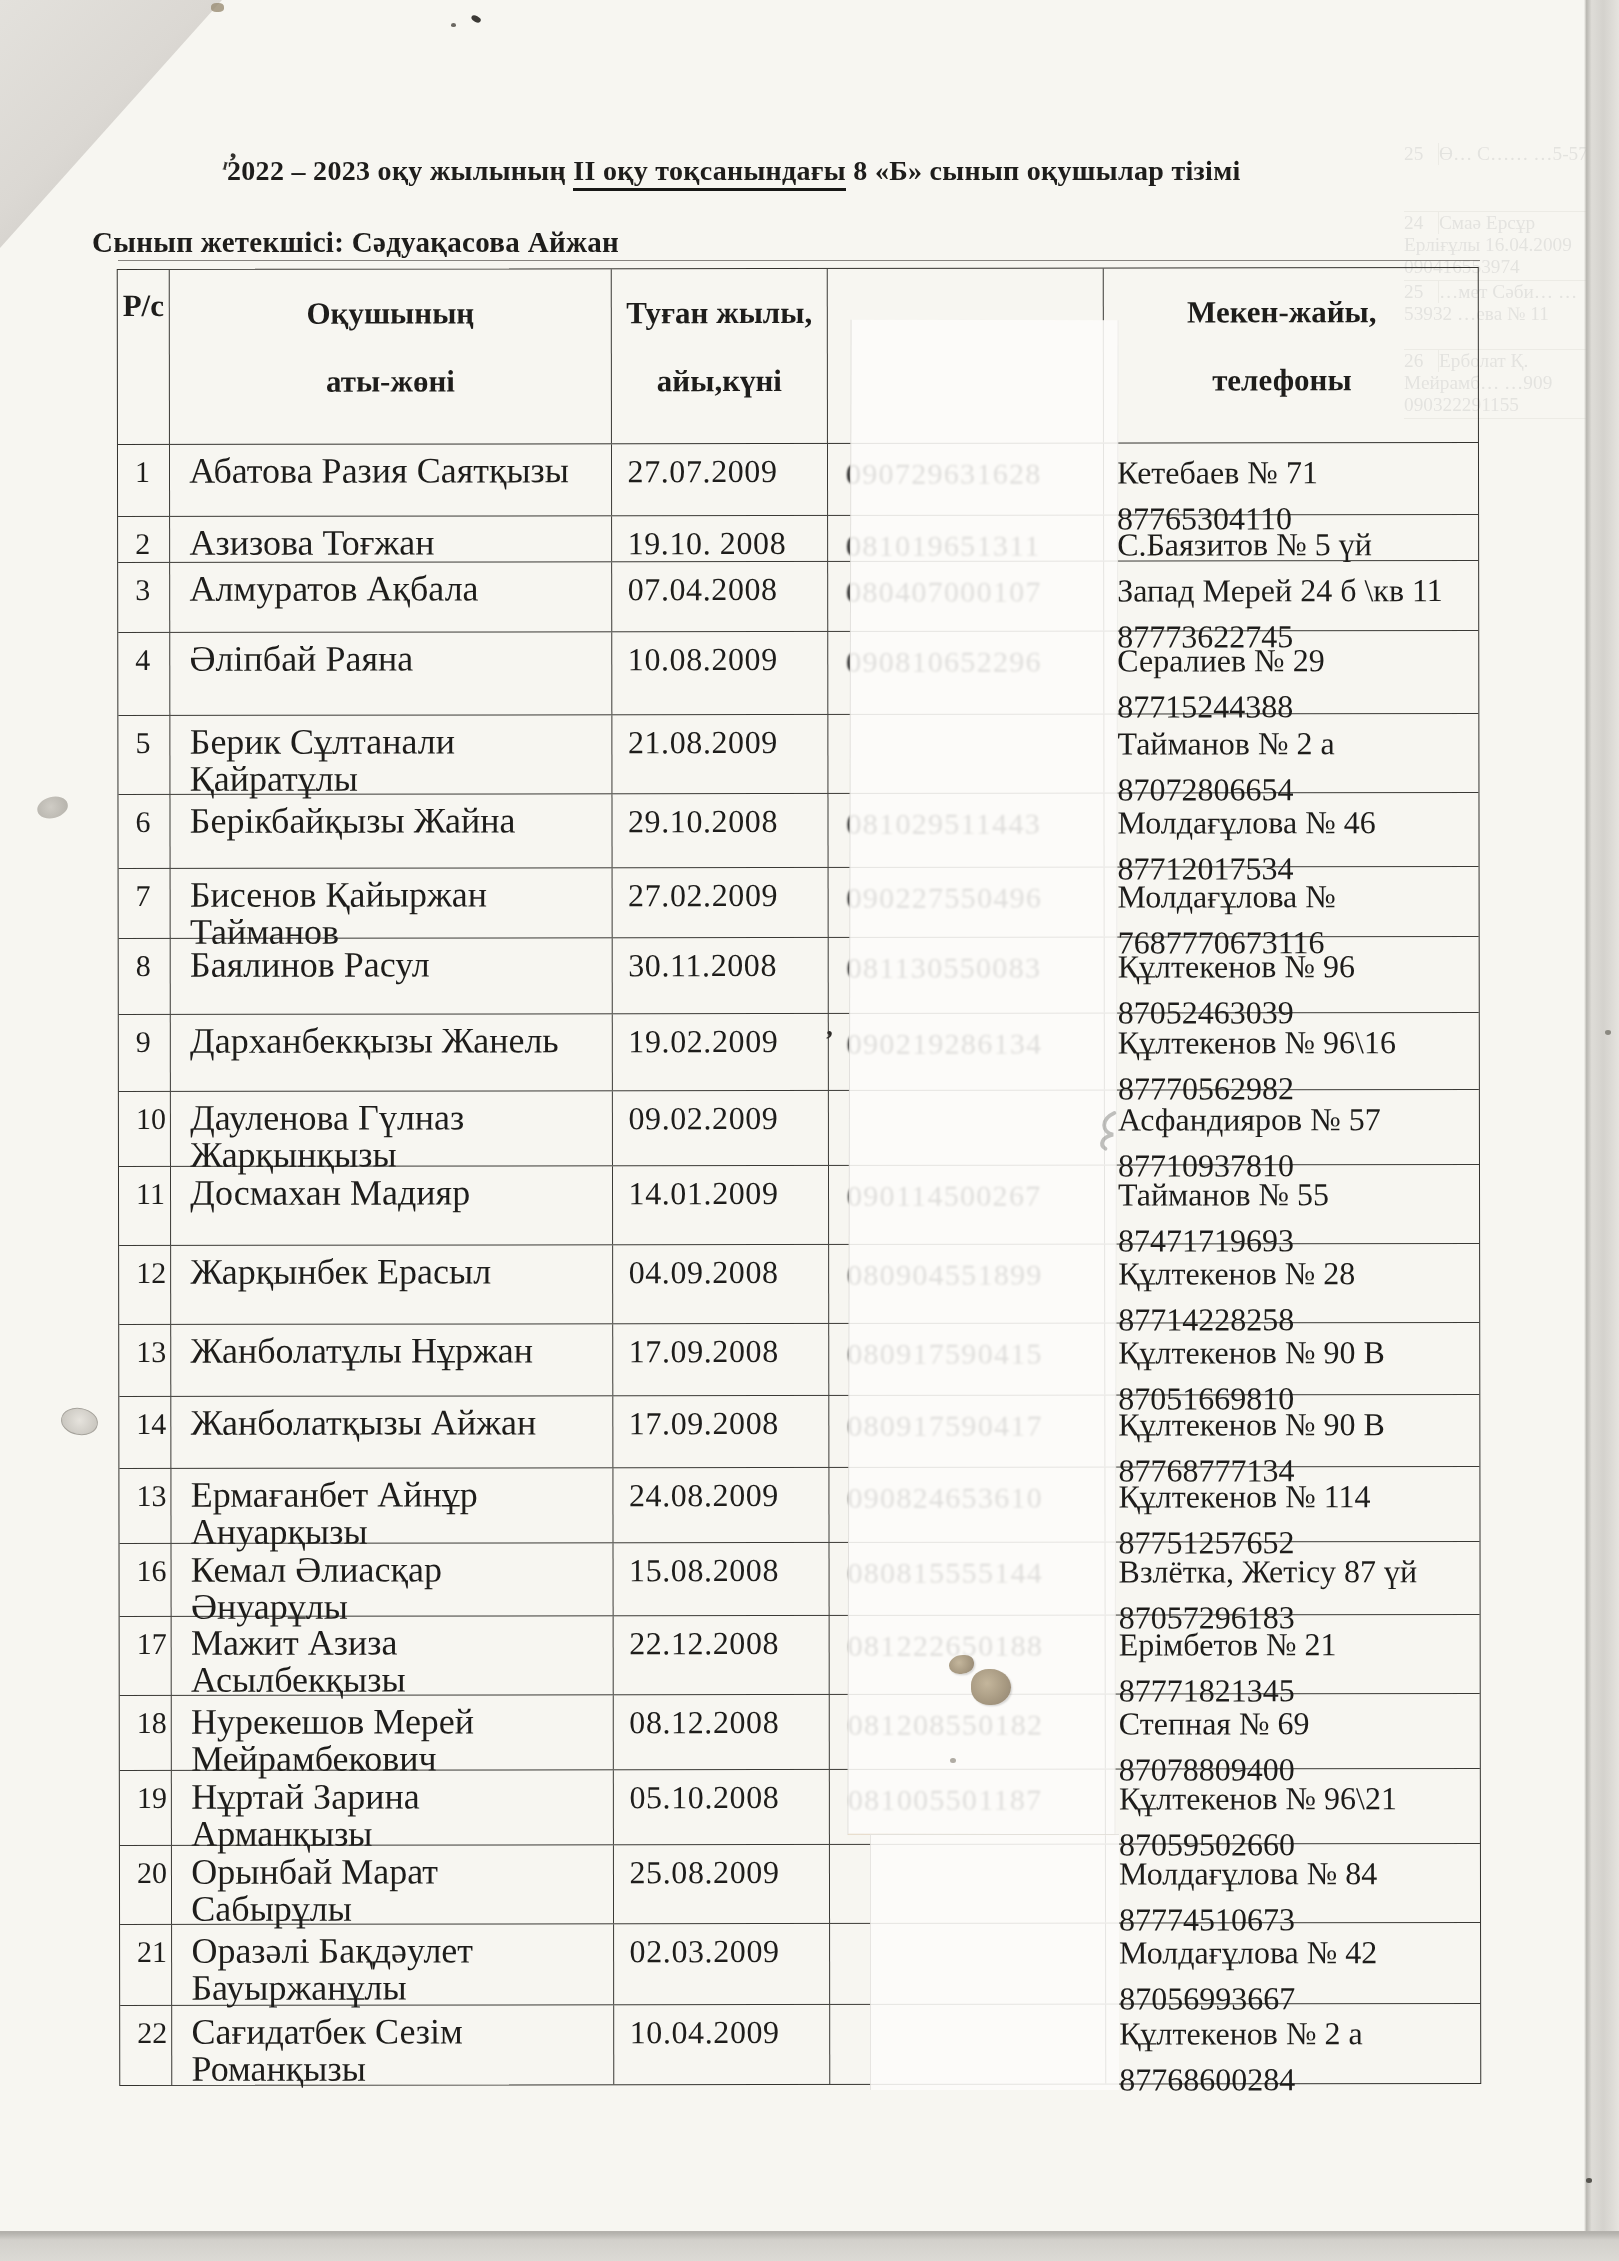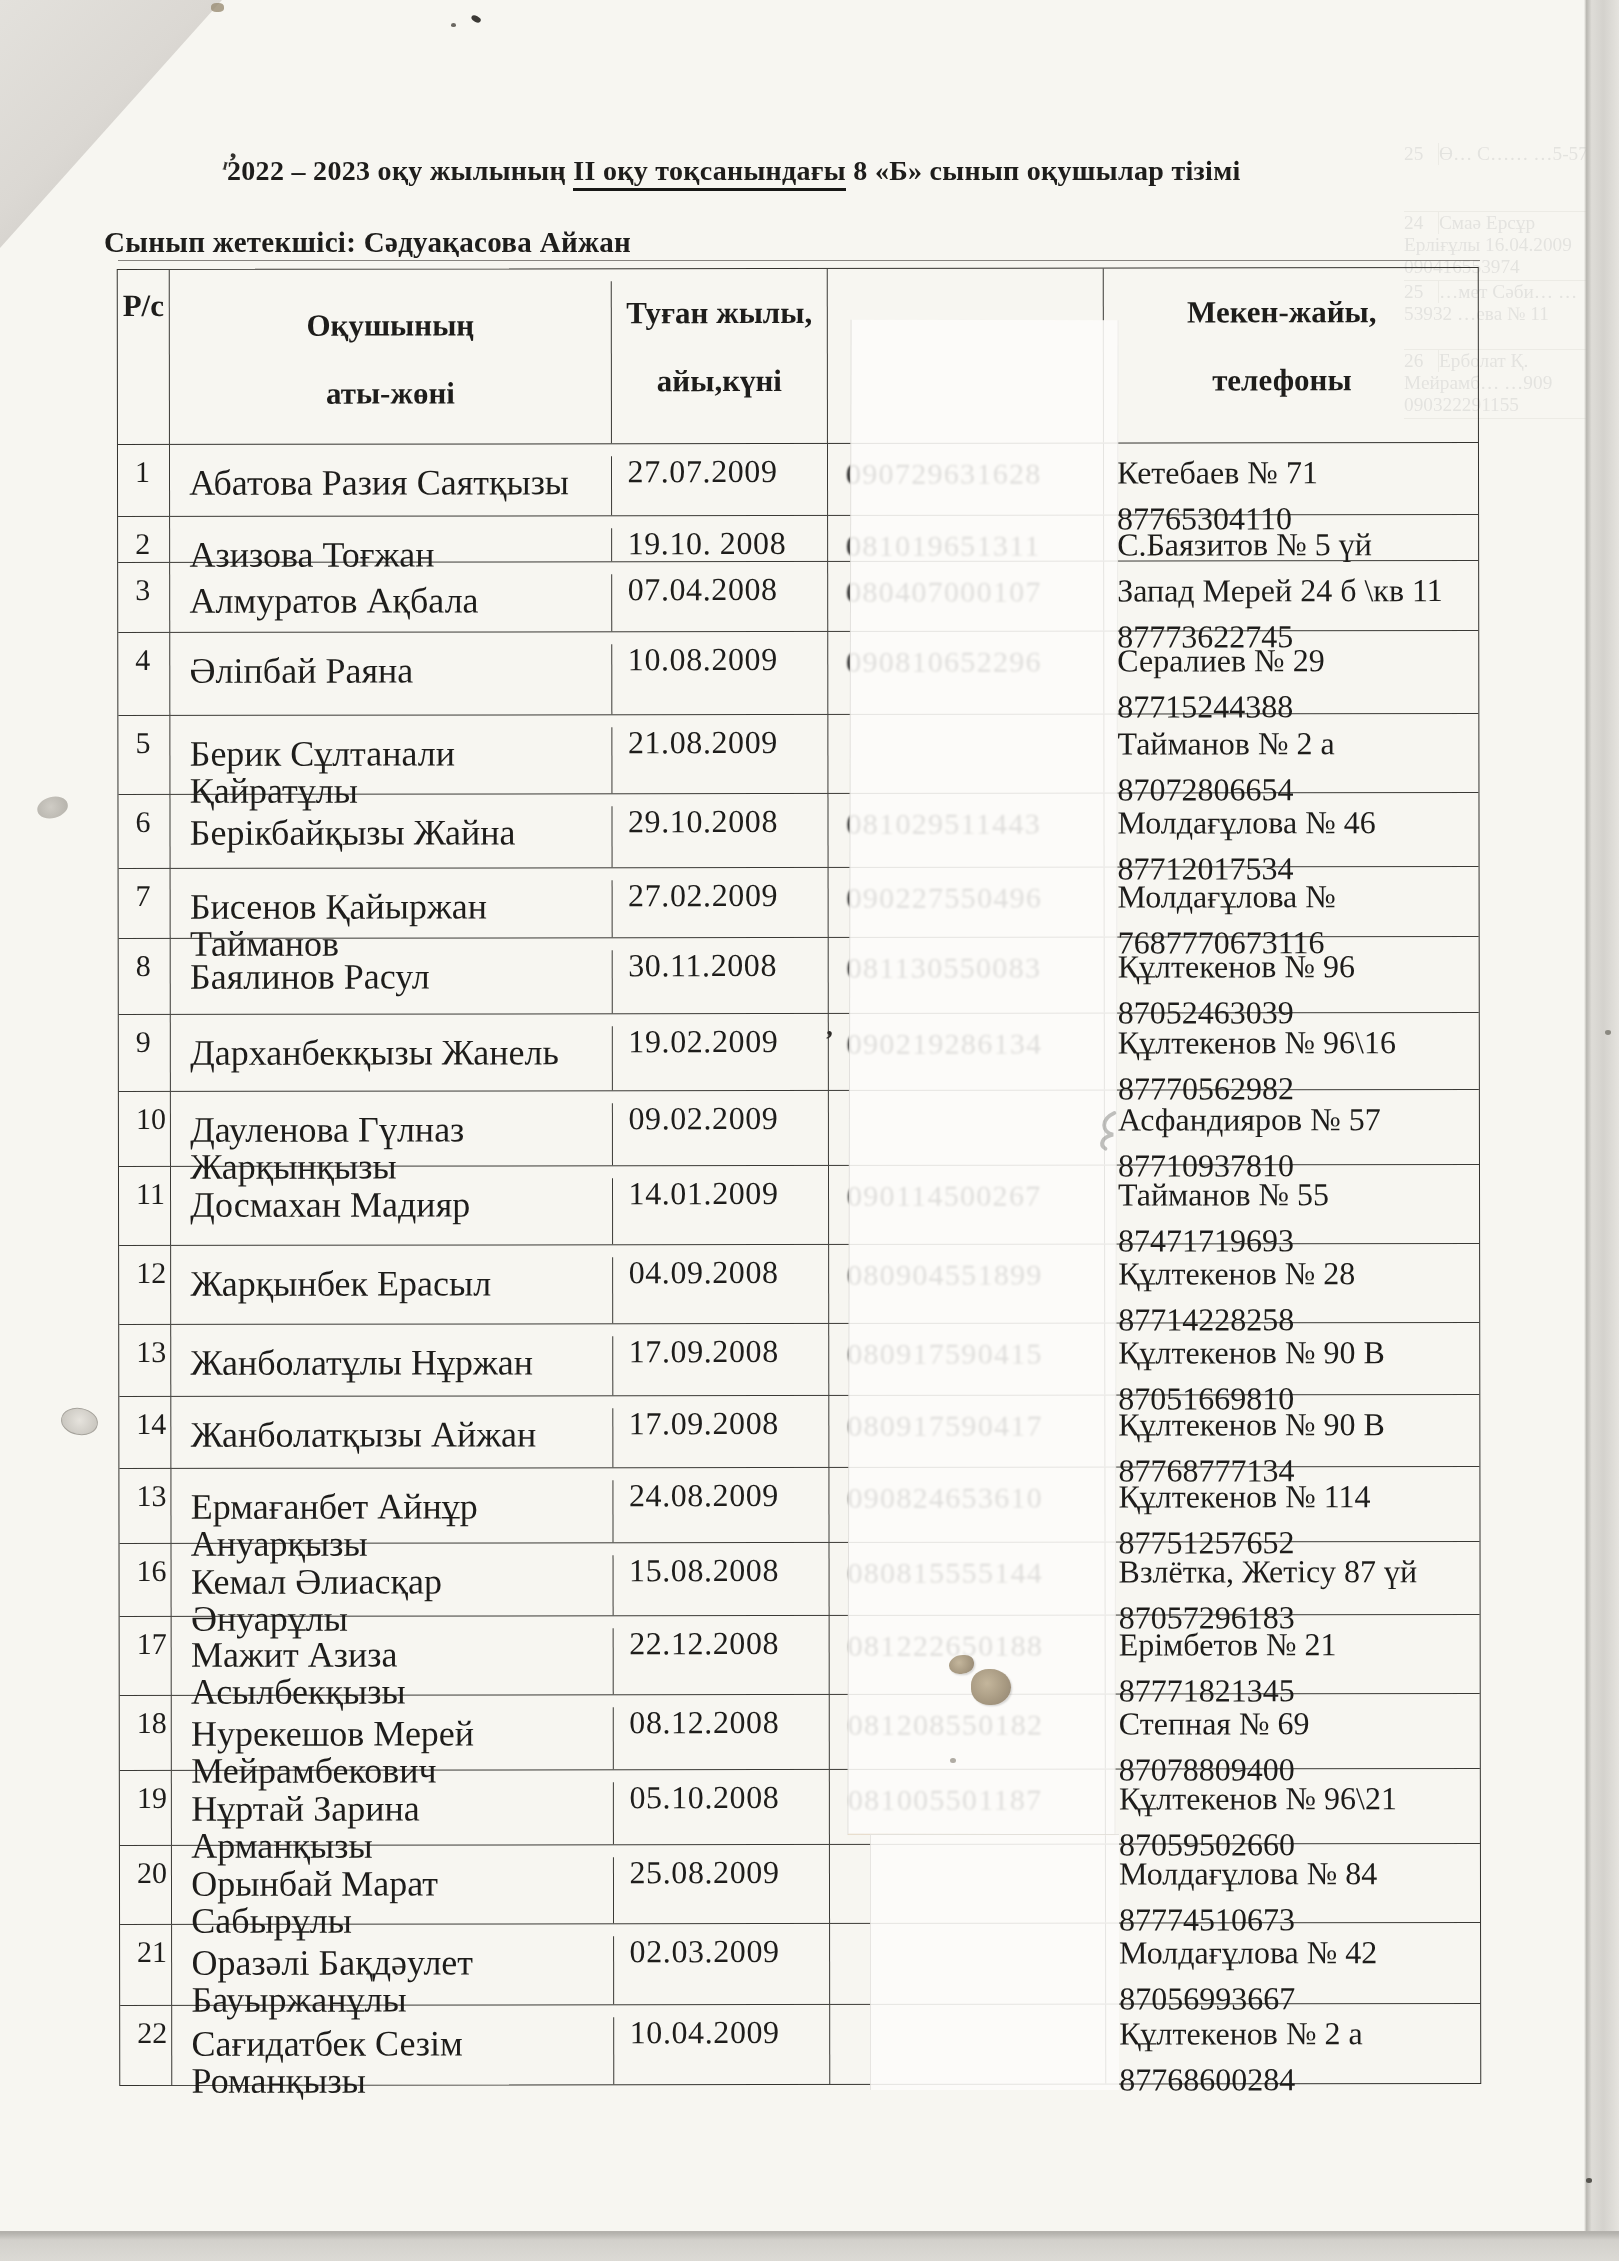--- a/index.html
+++ b/index.html
@@ -23,31 +23,31 @@
   .speck{position:absolute;border-radius:50%;z-index:9;}
   .smudge{position:absolute;border-radius:50%;z-index:9;}
   .dirt-blob{position:absolute;z-index:9;border-radius:46% 54% 52% 48%;
     background:radial-gradient(circle at 40% 40%, #c4b69c 0%, #a89a82 55%, #8f8270 100%);
     box-shadow:1.3px 1.3px 1.9px rgba(0,0,0,0.15);}
   .pen-mark{position:absolute;z-index:9;font-size:28px;color:#34322e;font-weight:bold;}
   
   .title{position:absolute;left:227px;top:155px;width:1199px;z-index:2;
     font-size:28px;font-weight:bold;white-space:nowrap;letter-spacing:0.3px;}
   .title .u{border-bottom:3.2px solid #181816;padding-bottom:1.9px;}
-  .subtitle{position:absolute;left:104px;top:226px;z-index:2;font-size:29px;font-weight:bold;letter-spacing:0.3px;}
+  .subtitle{position:absolute;left:92px;top:226px;z-index:2;font-size:29px;font-weight:bold;letter-spacing:0.3px;}
   
   .topline{position:absolute;left:118px;top:260px;width:1362px;height:1.3px;background:#55534e;opacity:.7;z-index:2;}
   .table{position:absolute;left:118px;top:268px;width:1362px;z-index:2;
     border:1.9px solid #34332f;box-sizing:border-box;transform:rotate(-0.08deg);}
   .thead{display:flex;border-bottom:1.9px solid #34332f;height:175px;box-sizing:border-box;}
   .trow{display:flex;border-bottom:1.3px solid #3b3a36;box-sizing:border-box;position:relative;overflow:visible;}
   .trow:last-child{border-bottom:none;}
   .cell{box-sizing:border-box;border-right:1.3px solid #3b3a36;overflow:visible;flex-shrink:0;}
   .c1{width:52px;}
-  .c2{width:442px;margin-top:12px;}
+  .c2{width:442px;}
   .c3{width:216px;}
   .c4{width:276px;}
   .c5{width:356px;border-right:none !important;border-radius:18px;}
   .hcell{font-size:31px;font-weight:bold;text-align:center;padding-top:10.3px;}
   .hcell div{line-height:68px;}
   .hc1{padding-top:18px;line-height:35px;text-align:center;}
   .b-num{font-size:30px;padding:10.3px 0 0 17px;}
   .b-name{font-size:36px;padding:7.7px 6.4px 0 19.3px;line-height:37px;}
   .b-birth{font-size:32px;padding:9px 0 0 15.5px;letter-spacing:0.6px;}
   .b-ghost{display:block;font-size:30px;padding:13px 0 0 18px;color:#000000;letter-spacing:1.3px;filter:blur(0.9px);}

